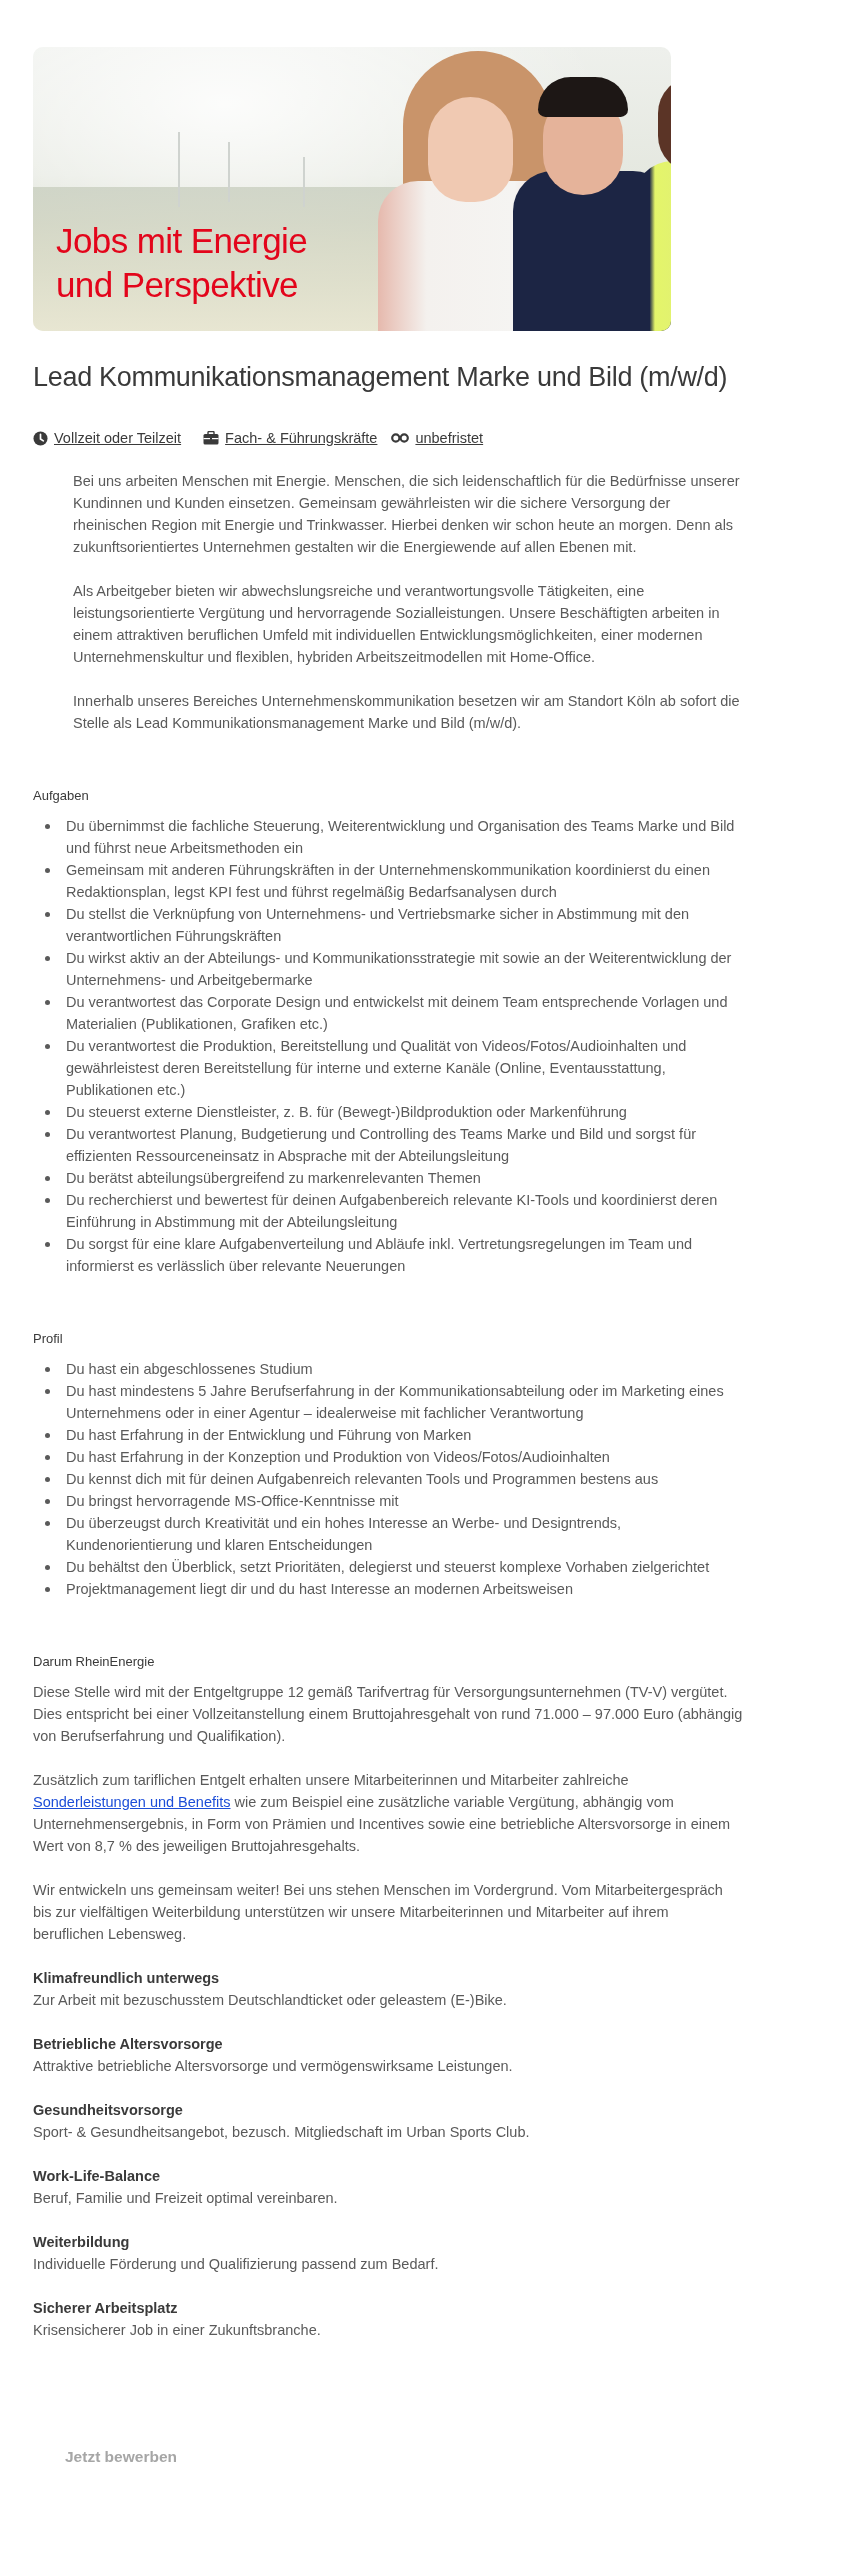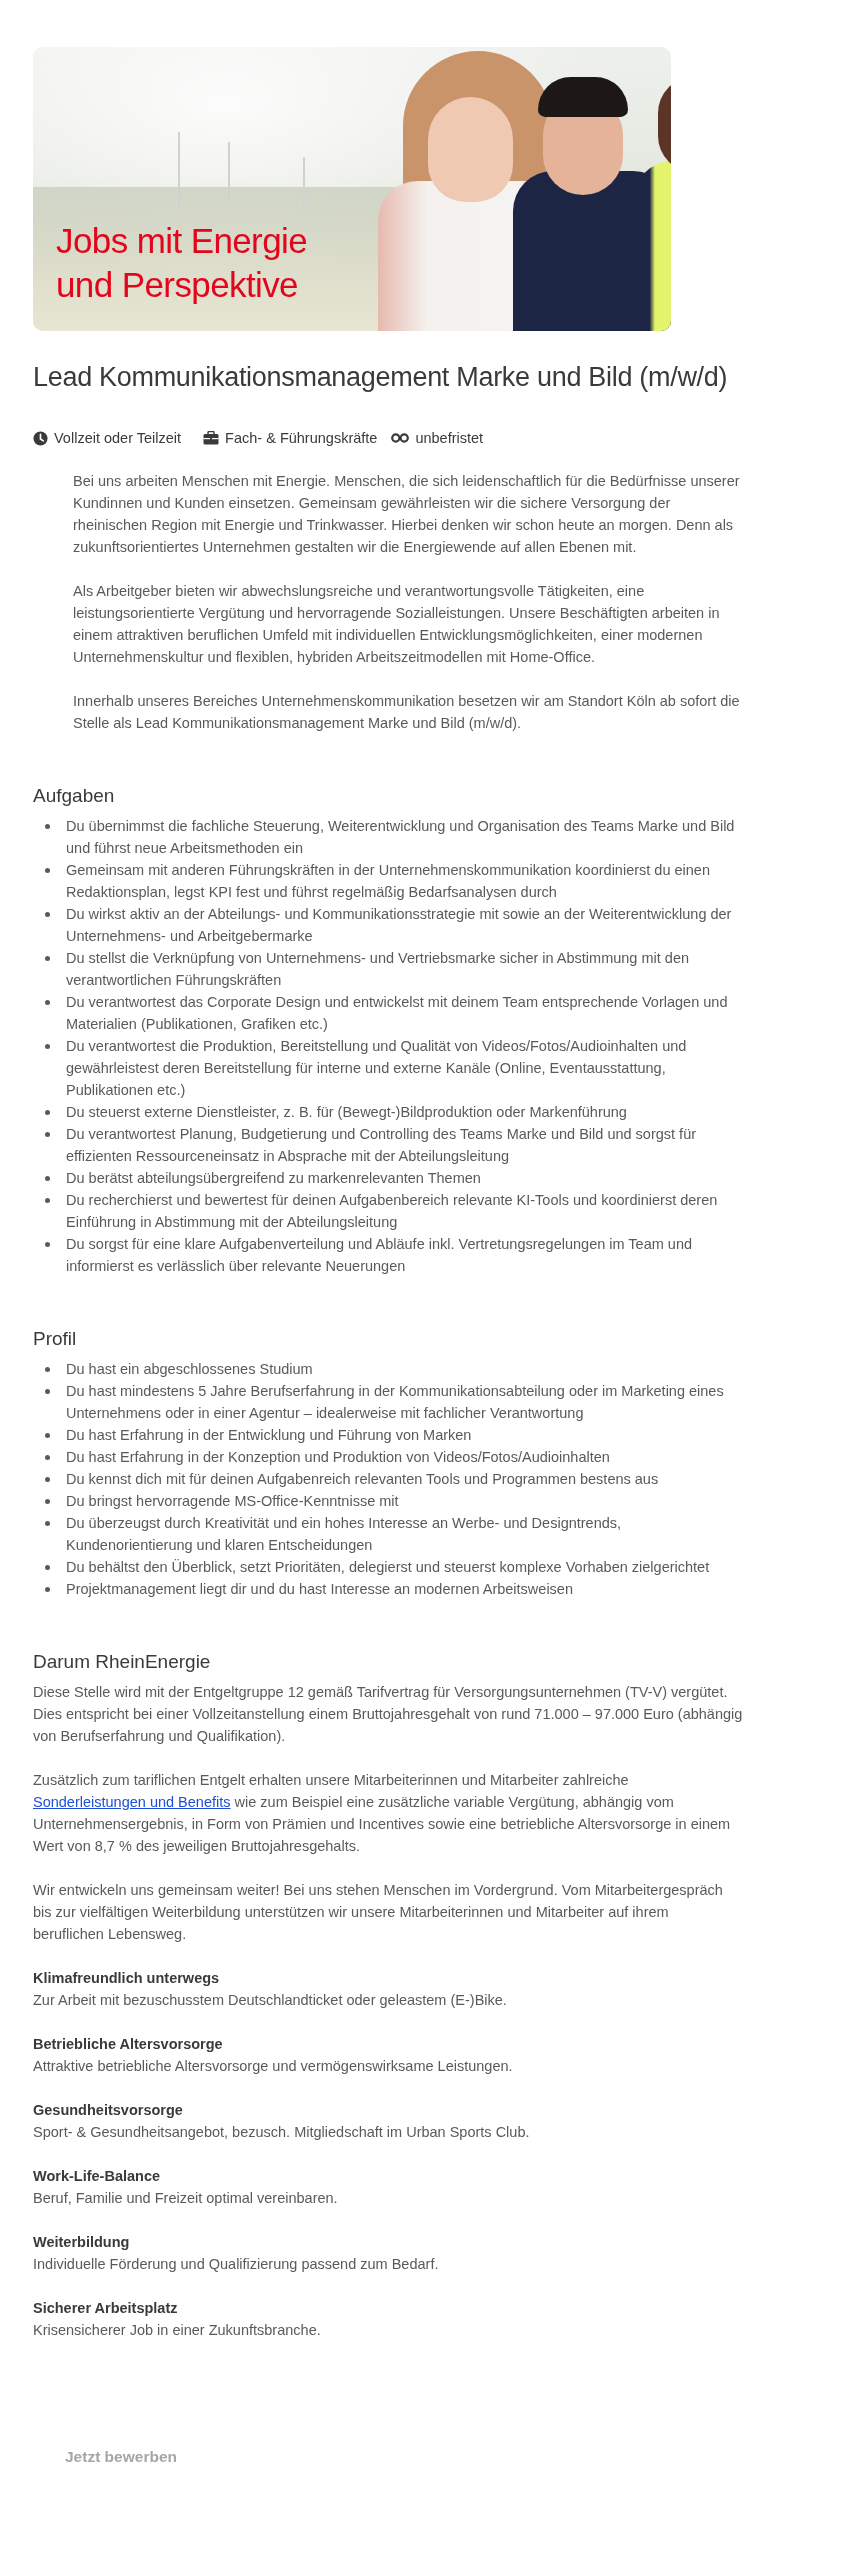--- a/index.html
+++ b/index.html
@@ -33,28 +33,28 @@
   .p3-body { left: 600px; width: 110px; height: 170px; background: linear-gradient(90deg,#1c2544 0%,#1c2544 15%,#e4f56a 20%,#dfee78 60%,#e9ecd6 80%,#e4f56a 100%); border-radius: 40px 0 0 0; }
   .p3-face { position:absolute; left: 625px; top: 30px; width: 72px; height: 95px; background: #5b3426; border-radius: 36px 36px 36px 36px; }
   .banner-title {
     position: absolute; left: 23px; top: 172px; color: #e3051b;
     font-family: "Liberation Sans", sans-serif; font-size: 35px; line-height: 44px; letter-spacing: -0.6px;
   }
 
   
   .job-title { margin-top: 27px; font-size: 27px; line-height: 38px; color: #3a3a3a; font-weight: normal; letter-spacing: -0.3px; }
   .meta { display: flex; align-items: center; margin-top: 31px; font-size: 14.5px; color: #3a3a3a; }
-  .meta-item { display: flex; align-items: center; margin-right: 14px; }
+  .meta-item { display: flex; align-items: center; margin-right: 14px; text-decoration: underline; }
   .meta-item svg { margin-right: 6px; }
 
   p.text { margin-top: 0; }
   .intro { margin-top: 21px; margin-left: 40px; }
   .gap { height: 22px; }
 
-  h2.section { font-size: 19px; line-height: 26px; color: #3a3a3a; font-weight: normal; margin-top: 49px; margin-bottom: 6px; }
+  h2.section { font-size: 13px; line-height: 26px; color: #3a3a3a; font-weight: normal; margin-top: 49px; margin-bottom: 6px; }
   ul.bullets { list-style: none; padding-left: 0; }
   ul.bullets li { position: relative; padding-left: 33px; }
   ul.bullets li::before { content: ""; position: absolute; left: 12px; top: 9px; width: 5px; height: 5px; border-radius: 50%; background: #5a5a5a; }
 
   a.link { color: #1d4ed8; text-decoration: underline; }
 
   .benefit { margin-top: 22px; }
   .benefit .b-title { font-weight: bold; color: #3a3a3a; }
 
   .apply {
@@ -122,22 +122,22 @@
       <div class="gap"></div>
       <p class="text">Als Arbeitgeber bieten wir abwechslungsreiche und verantwortungsvolle Tätigkeiten, eine leistungsorientierte Vergütung und hervorragende Sozialleistungen. Unsere Beschäftigten arbeiten in einem attraktiven beruflichen Umfeld mit individuellen Entwicklungsmöglichkeiten, einer modernen Unternehmenskultur und flexiblen, hybriden Arbeitszeitmodellen mit Home-Office.</p>
       <div class="gap"></div>
       <p class="text">Innerhalb unseres Bereiches Unternehmenskommunikation besetzen wir am Standort Köln ab sofort die Stelle als Lead Kommunikationsmanagement Marke und Bild (m/w/d).</p>
     </div>
 
     <h2 class="section">Aufgaben</h2>
     <ul class="bullets">
       <li>Du übernimmst die fachliche Steuerung, Weiterentwicklung und Organisation des Teams Marke und Bild und führst neue Arbeitsmethoden ein</li>
       <li>Gemeinsam mit anderen Führungskräften in der Unternehmenskommunikation koordinierst du einen Redaktionsplan, legst KPI fest und führst regelmäßig Bedarfsanalysen durch</li>
+      <li>Du stellst die Verknüpfung von Unternehmens- und Vertriebsmarke sicher in Abstimmung mit den verantwortlichen Führungskräften</li>
       <li>Du wirkst aktiv an der Abteilungs- und Kommunikationsstrategie mit sowie an der Weiterentwicklung der Unternehmens- und Arbeitgebermarke</li>
-      <li>Du stellst die Verknüpfung von Unternehmens- und Vertriebsmarke sicher in Abstimmung mit den verantwortlichen Führungskräften</li>
       <li>Du verantwortest das Corporate Design und entwickelst mit deinem Team entsprechende Vorlagen und Materialien (Publikationen, Grafiken etc.)</li>
       <li>Du verantwortest die Produktion, Bereitstellung und Qualität von Videos/Fotos/Audioinhalten und gewährleistest deren Bereitstellung für interne und externe Kanäle (Online, Eventausstattung, Publikationen etc.)</li>
       <li>Du steuerst externe Dienstleister, z. B. für (Bewegt-)Bildproduktion oder Markenführung</li>
       <li>Du verantwortest Planung, Budgetierung und Controlling des Teams Marke und Bild und sorgst für effizienten Ressourceneinsatz in Absprache mit der Abteilungsleitung</li>
       <li>Du berätst abteilungsübergreifend zu markenrelevanten Themen</li>
       <li>Du recherchierst und bewertest für deinen Aufgabenbereich relevante KI-Tools und koordinierst deren Einführung in Abstimmung mit der Abteilungsleitung</li>
       <li>Du sorgst für eine klare Aufgabenverteilung und Abläufe inkl. Vertretungsregelungen im Team und informierst es verlässlich über relevante Neuerungen</li>
     </ul>
 
     <h2 class="section">Profil</h2>

